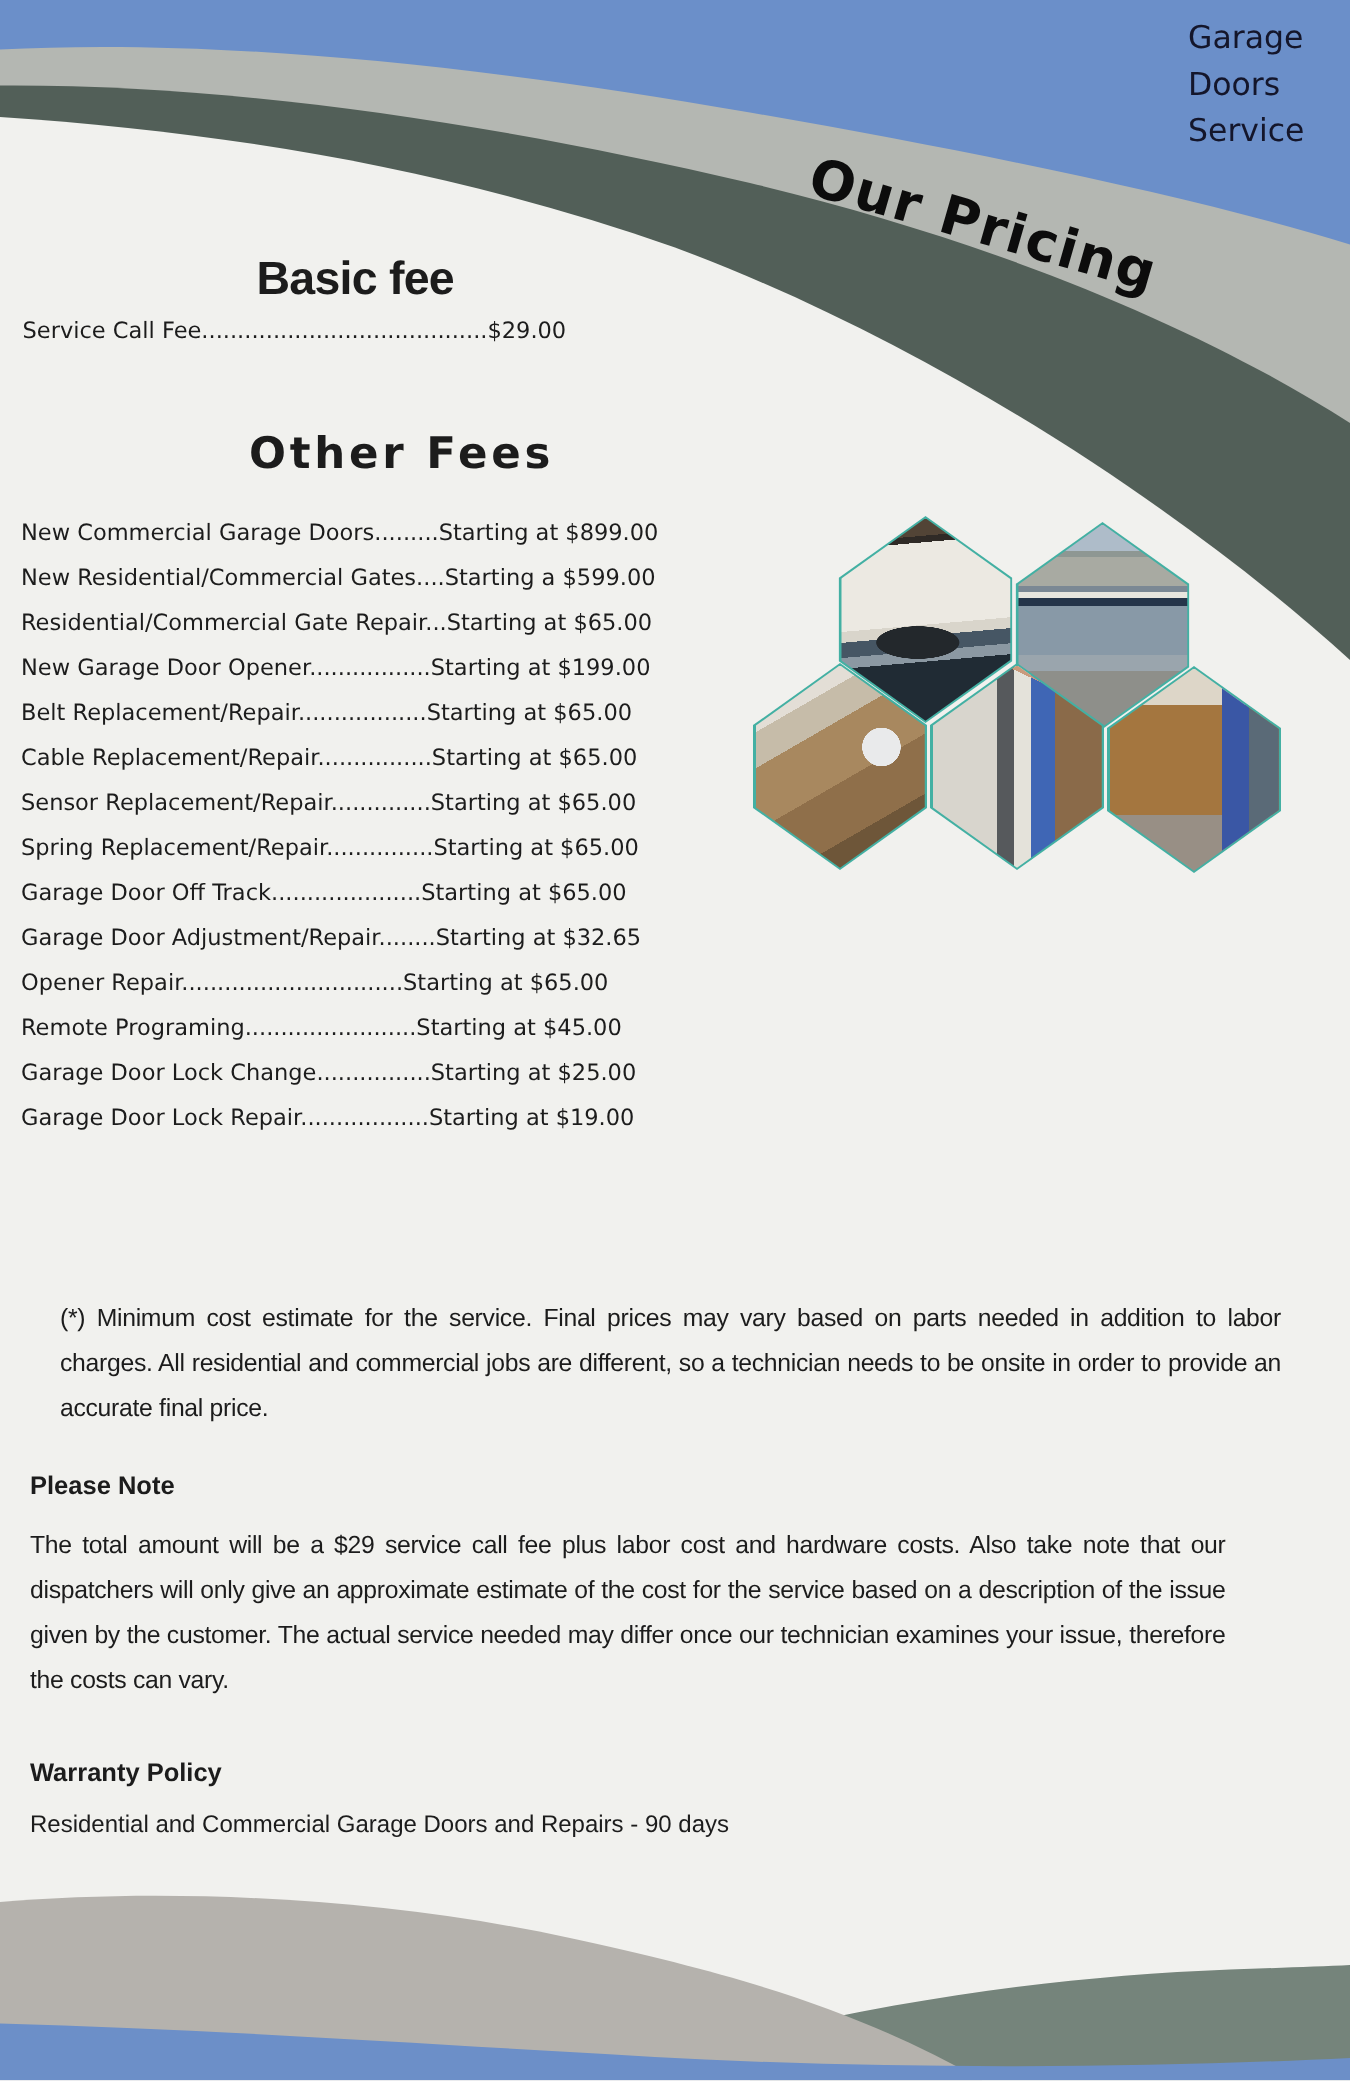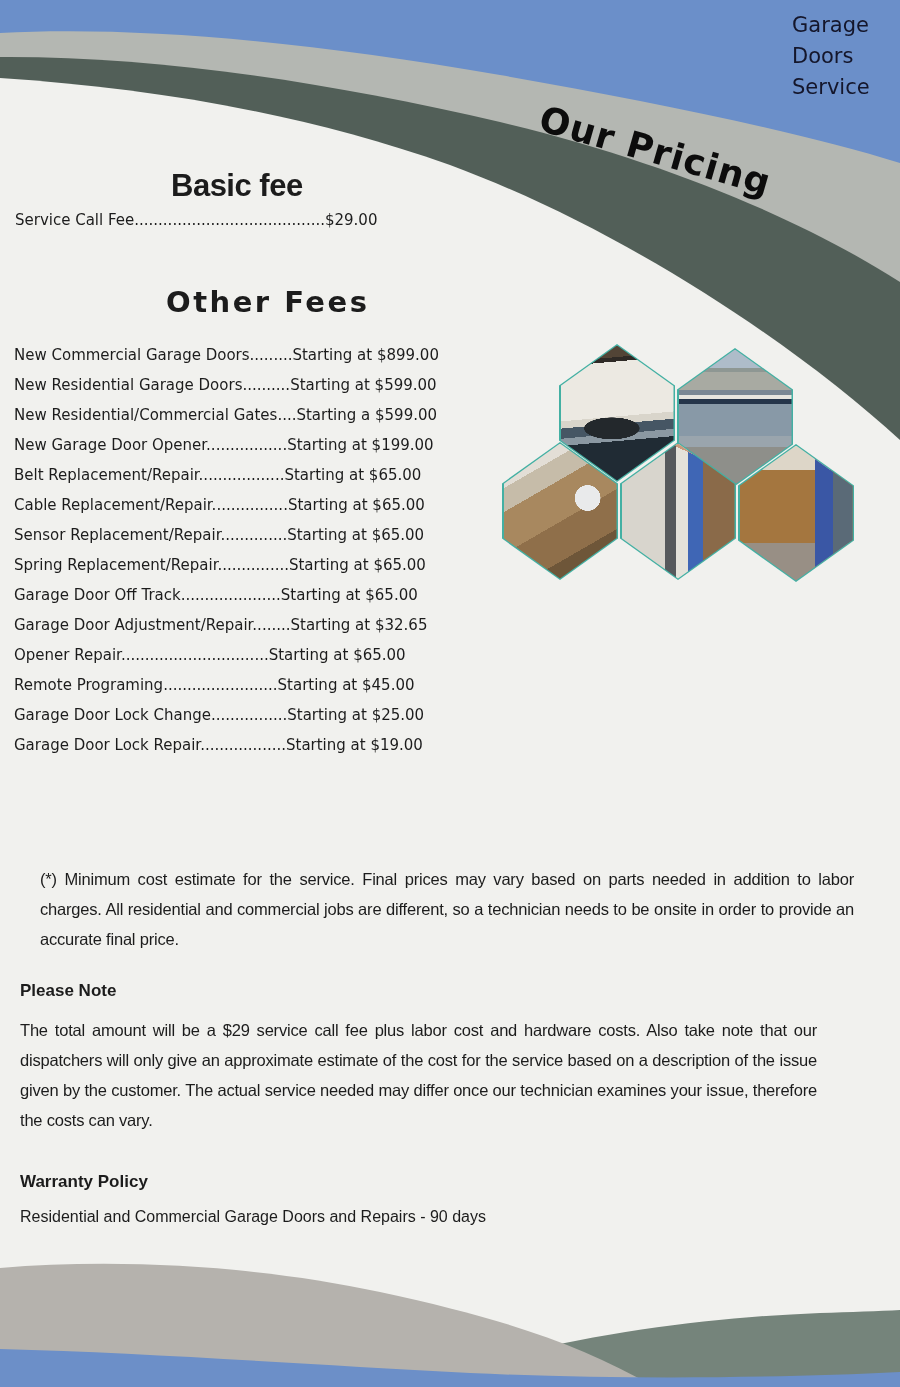--- a/index.html
+++ b/index.html
@@ -111,22 +111,22 @@
   <div class="ribbon-title">Our Pricing</div>
 
   <div class="basic-heading">Basic fee</div>
 
   <div class="service-line">Service Call Fee........................................$29.00</div>
 
   <div class="other-heading">Other Fees</div>
 
   <div class="fee-list">
       <div class="fee-row">New Commercial Garage Doors.........Starting at $899.00</div>
-      <div class="fee-row">New Residential Garage Doors..........Starting at $599.00</div>
       <div class="fee-row">New Residential/Commercial Gates....Starting a $599.00</div>
+      <div class="fee-row">Residential/Commercial Gate Repair...Starting at $65.00</div>
       <div class="fee-row">New Garage Door Opener.................Starting at $199.00</div>
       <div class="fee-row">Belt Replacement/Repair..................Starting at $65.00</div>
       <div class="fee-row">Cable Replacement/Repair................Starting at $65.00</div>
       <div class="fee-row">Sensor Replacement/Repair..............Starting at $65.00</div>
       <div class="fee-row">Spring Replacement/Repair...............Starting at $65.00</div>
       <div class="fee-row">Garage Door Off Track.....................Starting at $65.00</div>
       <div class="fee-row">Garage Door Adjustment/Repair........Starting at $32.65</div>
       <div class="fee-row">Opener Repair...............................Starting at $65.00</div>
       <div class="fee-row">Remote Programing........................Starting at $45.00</div>
       <div class="fee-row">Garage Door Lock Change................Starting at $25.00</div>

